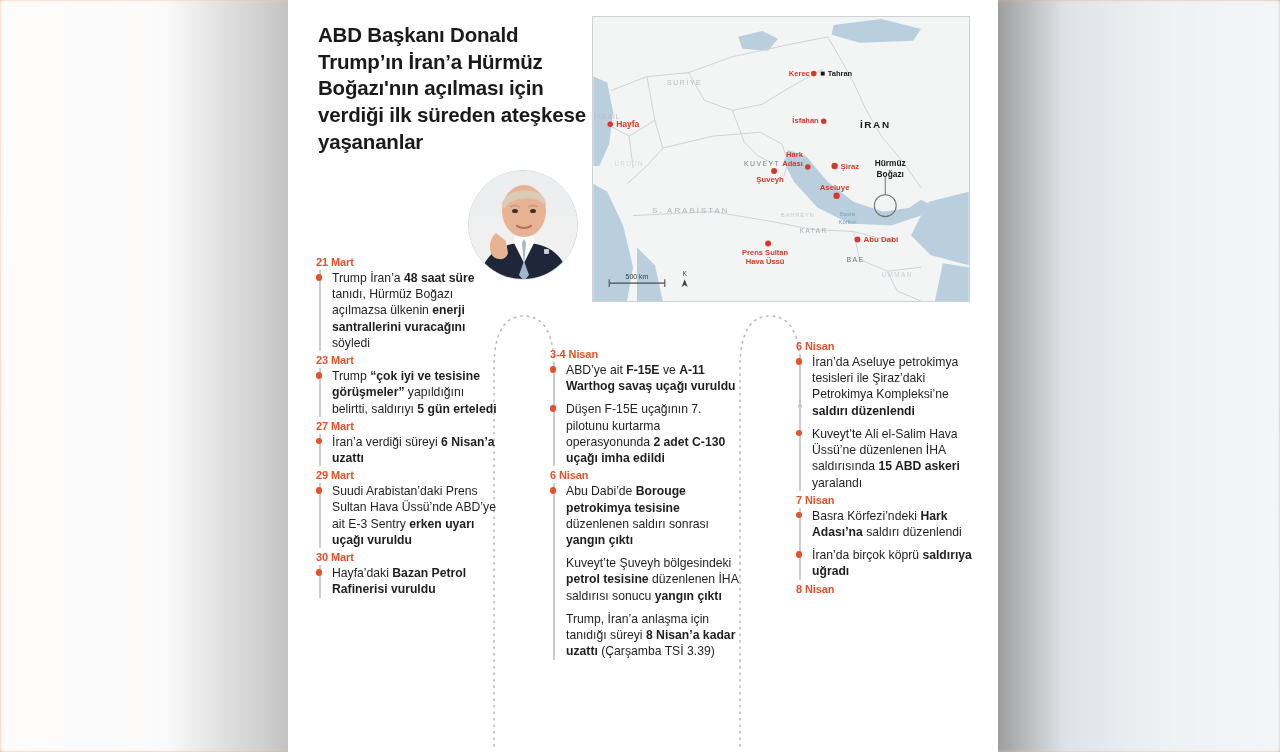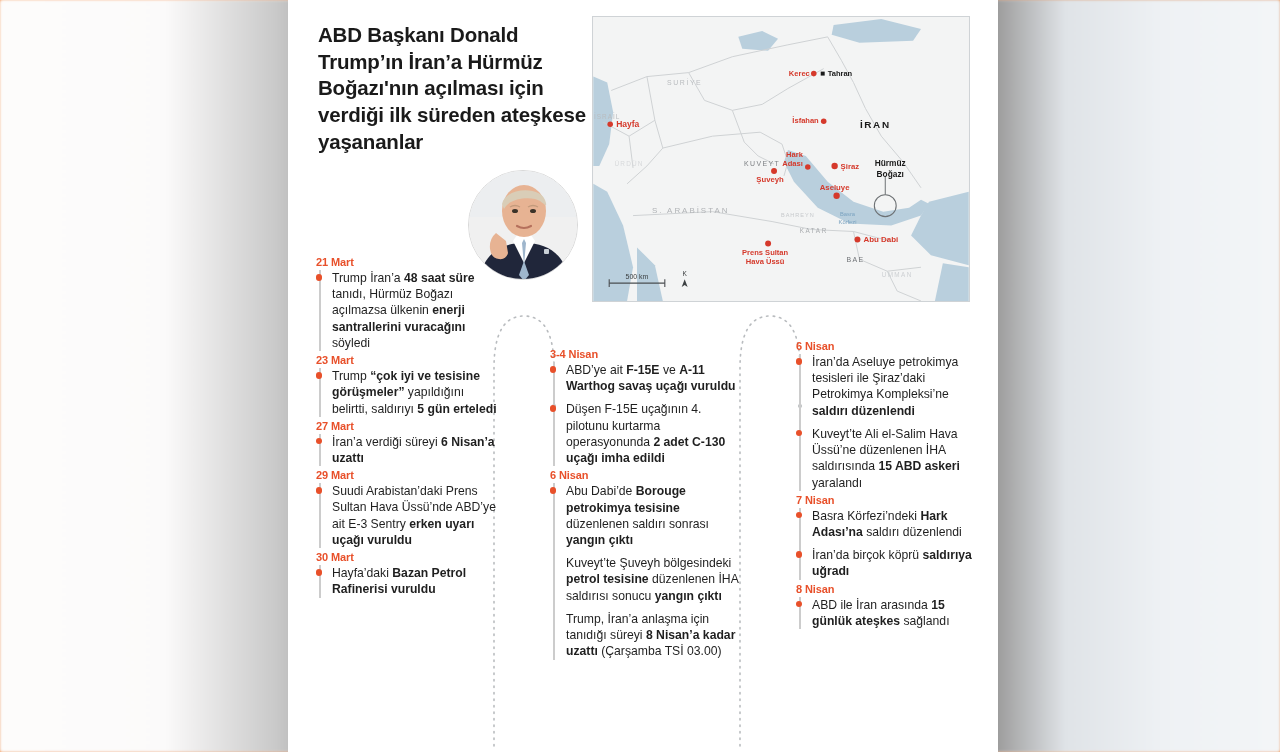--- a/index.html
+++ b/index.html
@@ -314,49 +314,46 @@
           <div class="items">
             <div class="item"><span class="dot"></span><span>Hayfa’daki </span><b>Bazan Petrol Rafinerisi vuruldu</b></div>
           </div>
         </div>
       </div>
     <div class="col" id="col2">
         <div class="group">
           <div class="datehead">3-4 Nisan</div>
           <div class="items">
             <div class="item"><span class="dot"></span><span>ABD’ye ait </span><b>F-15E</b><span> ve </span><b>A-11 Warthog savaş uçağı vuruldu</b></div>
-            <div class="item"><span class="dot"></span><span>Düşen F-15E uçağının 4. pilotunu kurtarma operasyonunda </span><b>2 adet C-130 uçağı imha edildi</b></div>
+            <div class="item"><span class="dot"></span><span>Düşen F-15E uçağının 7. pilotunu kurtarma operasyonunda </span><b>2 adet C-130 uçağı imha edildi</b></div>
           </div>
         </div>
         <div class="group">
           <div class="datehead">6 Nisan</div>
           <div class="items">
             <div class="item"><span class="dot"></span><span>Abu Dabi’de </span><b>Borouge petrokimya tesisine</b><span> düzenlenen saldırı sonrası </span><b>yangın çıktı</b></div>
             <div class="item nodot"><span>Kuveyt’te Şuveyh bölgesindeki </span><b>petrol tesisine</b><span> düzenlenen İHA saldırısı sonucu </span><b>yangın çıktı</b></div>
-            <div class="item nodot"><span>Trump, İran’a anlaşma için tanıdığı süreyi </span><b>8 Nisan’a kadar uzattı</b><span> (Çarşamba TSİ 03.00)</span></div>
+            <div class="item nodot"><span>Trump, İran’a anlaşma için tanıdığı süreyi </span><b>8 Nisan’a kadar uzattı</b><span> (Çarşamba TSİ 3.39)</span></div>
           </div>
         </div>
       </div>
     <div class="col" id="col3">
         <div class="group">
           <div class="datehead">6 Nisan</div>
           <div class="items">
             <div class="item"><span class="dot"></span><span>İran’da Aseluye petrokimya tesisleri ile Şiraz’daki Petrokimya Kompleksi’ne </span><b>saldırı düzenlendi</b></div>
             <div class="item"><span class="dot"></span><span>Kuveyt’te Ali el-Salim Hava Üssü’ne düzenlenen İHA saldırısında </span><b>15 ABD askeri</b><span> yaralandı</span></div>
           </div>
         </div>
         <div class="group">
           <div class="datehead">7 Nisan</div>
           <div class="items">
             <div class="item"><span class="dot"></span><span>Basra Körfezi’ndeki </span><b>Hark Adası’na</b><span> saldırı düzenlendi</span></div>
             <div class="item"><span class="dot"></span><span>İran’da birçok köprü </span><b>saldırıya uğradı</b></div>
           </div>
         </div>
         <div class="group">
           <div class="datehead">8 Nisan</div>
-          <div class="items">
-            <div class="item"><span class="dot"></span><span>ABD ile İran arasında </span><b>15 günlük ateşkes</b><span> sağlandı</span></div>
-          </div>
         </div>
       </div>
 
   </div>
 </div>
 
 </body></html>

